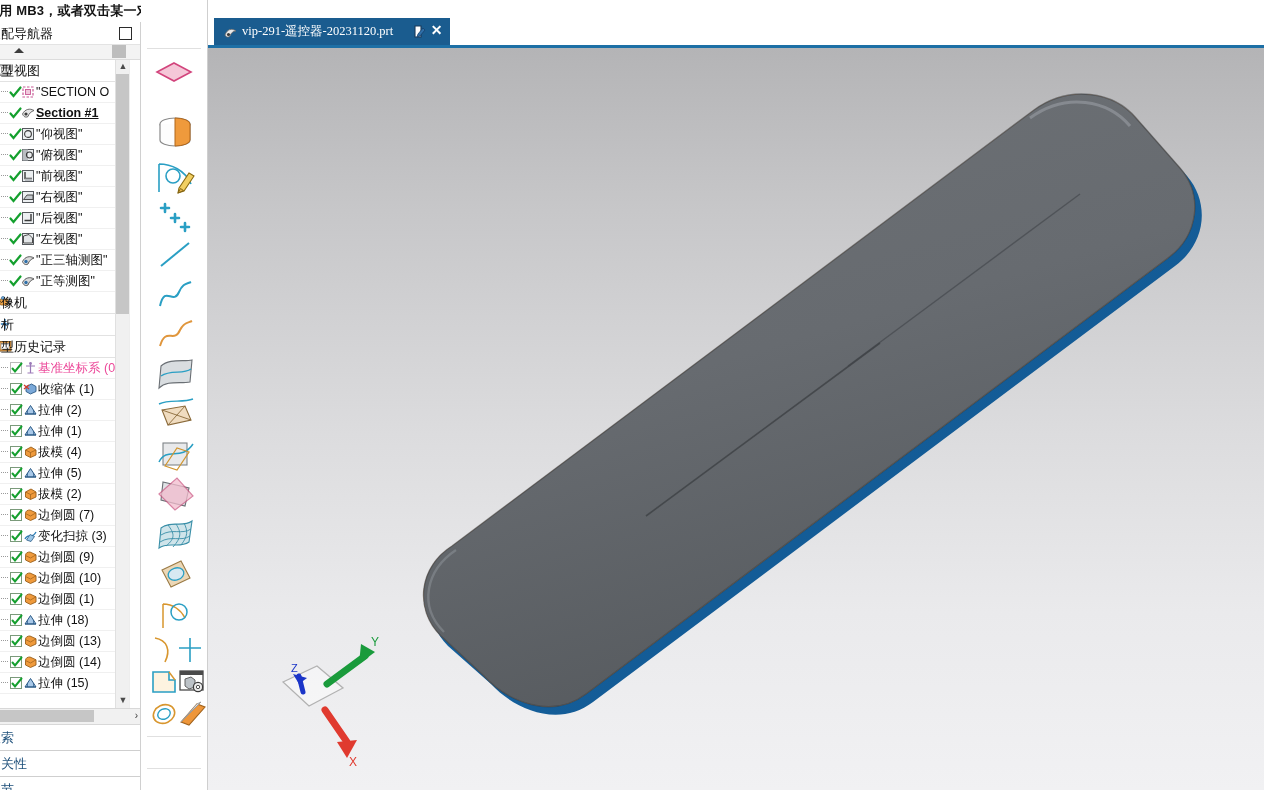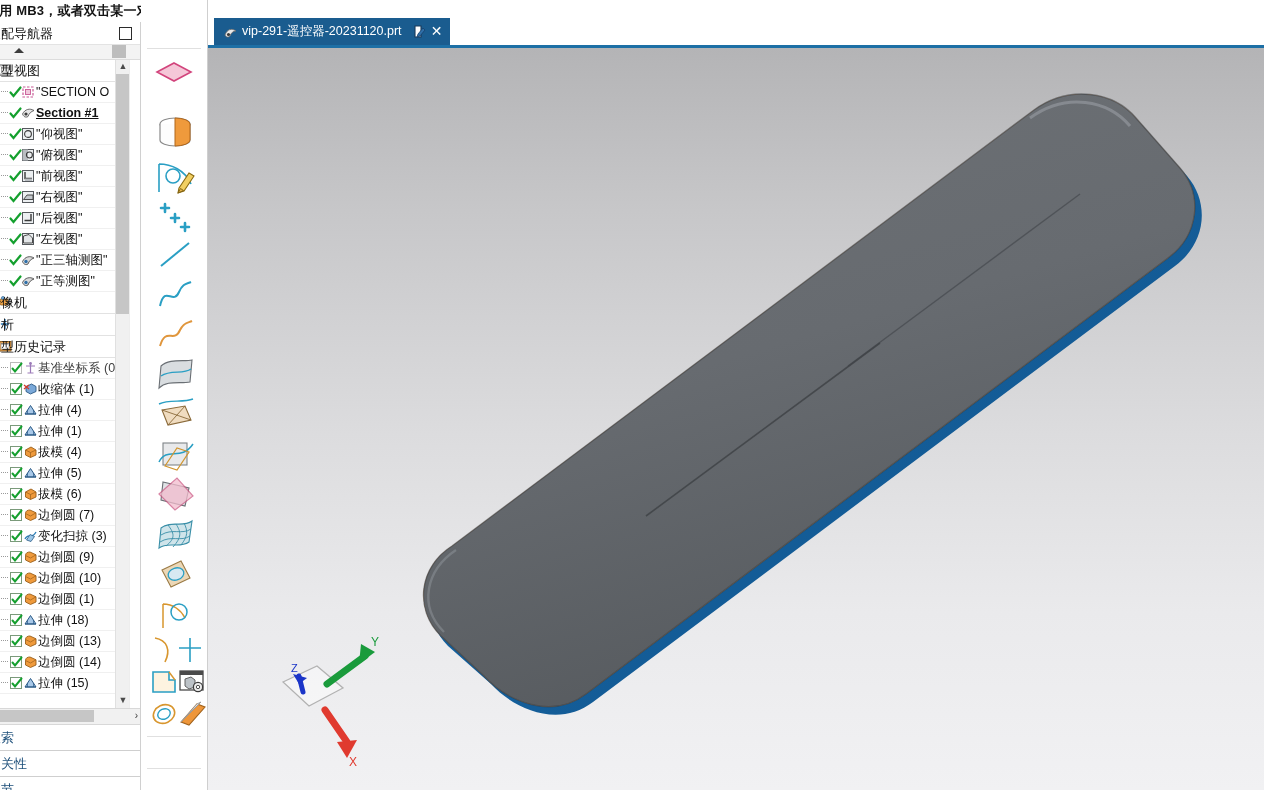--- a/index.html
+++ b/index.html
@@ -102,21 +102,21 @@
   }
   .cbox.dim{border-color:#b9b9b9;}
   .cbox svg{position:absolute;left:0;top:-1px;}
 
   
   .ico{position:absolute;top:3px;width:15px;height:14px;}
   .row.view .ico{left:21px;}
   .row.feat .ico{left:23px;}
 
   .row .lbl.bold{font-weight:bold;text-decoration:underline;}
-  .row .lbl.dim{color:#404040;}
+  .row .lbl.dim{color:#ec4899;}
 
   .hdr-row{
     position:relative;height:21px;line-height:21px;
     border-bottom:1px solid #e2e2e2;background:#fff;white-space:nowrap;
   }
   .hdr-row .lbl{position:absolute;left:-12px;top:0;font-size:13px;color:#111;}
   .hdr-row .ico{left:-2px;top:3px;}
 
   
   .hscroll{
@@ -149,21 +149,21 @@
   .work{
     position:absolute;left:208px;top:0;width:1056px;height:790px;background:#ffffff;
   }
   .tabbar{
     position:relative;height:46px;background:#ffffff;
   }
   .tab{
     position:absolute;top:18px;height:27px;box-sizing:border-box;
     white-space:nowrap;font-size:12.5px;line-height:27px;
   }
-  .tab.active{background:#1a5c8f;color:#ffffff;}
+  .tab.active{background:#1a5c8f;color:#ffffff;font-family:Liberation Serif, serif;}
   .tab.inactive{background:#ffffff;color:#121212;}
   .tab .t-ico{position:absolute;left:9px;top:6px;width:15px;height:15px;}
   .tab .t-label{position:absolute;left:28px;top:0;}
   .tab .t-edit{position:absolute;top:5px;width:13px;height:16px;}
   .tab .t-close{position:absolute;top:5px;width:13px;height:16px;
     font-size:14px;line-height:16px;text-align:center;font-weight:bold;}
   .tab-underline{position:absolute;left:0;top:45px;width:1056px;height:3px;background:#1d6fa5;}
 
   .viewport{
     position:absolute;left:0;top:48px;width:1056px;height:742px;
@@ -404,21 +404,21 @@
             <span class="cbox">
               <svg width="12" height="13" viewBox="0 0 12 13">
                 <path d="M1.5 6.5 L4 9.5 L10.5 1.5" fill="none" stroke="#14a02e" stroke-width="2" stroke-linecap="round"></path>
               </svg>
             </span>
             <span class="ico"><svg width="15" height="14" viewBox="0 0 15 14">
                 <path d="M2 11 L7.5 2.5 L13 11 Z" fill="#a8c8e8" stroke="#2a5a86" stroke-width="1"></path>
                 <path d="M2 11 L13 11" stroke="#2a5a86" stroke-width="1"></path>
                 <path d="M4.5 11 L4.5 7 M10.5 11 L10.5 7" stroke="#2a5a86" stroke-width=".7"></path>
               </svg></span>
-            <span class="lbl">拉伸 (4)</span>
+            <span class="lbl">拉伸 (2)</span>
           </div>
           <div class="row feat">
             <span class="dots"></span>
             <span class="cbox">
               <svg width="12" height="13" viewBox="0 0 12 13">
                 <path d="M1.5 6.5 L4 9.5 L10.5 1.5" fill="none" stroke="#14a02e" stroke-width="2" stroke-linecap="round"></path>
               </svg>
             </span>
             <span class="ico"><svg width="15" height="14" viewBox="0 0 15 14">
                 <path d="M2 11 L7.5 2.5 L13 11 Z" fill="#a8c8e8" stroke="#2a5a86" stroke-width="1"></path>
@@ -458,21 +458,21 @@
             <span class="dots"></span>
             <span class="cbox">
               <svg width="12" height="13" viewBox="0 0 12 13">
                 <path d="M1.5 6.5 L4 9.5 L10.5 1.5" fill="none" stroke="#14a02e" stroke-width="2" stroke-linecap="round"></path>
               </svg>
             </span>
             <span class="ico"><svg width="15" height="14" viewBox="0 0 15 14">
                 <path d="M2.5 5 L8 2 L13 5 L13 10 L7.5 12.5 L2.5 10 Z" fill="#ef9a3c" stroke="#9a5f1a" stroke-width=".9"></path>
                 <path d="M2.5 5 L7.5 7.5 L13 5 M7.5 7.5 L7.5 12.5" stroke="#9a5f1a" stroke-width=".7" fill="none"></path>
               </svg></span>
-            <span class="lbl">拔模 (6)</span>
+            <span class="lbl">拔模 (2)</span>
           </div>
           <div class="row feat">
             <span class="dots"></span>
             <span class="cbox">
               <svg width="12" height="13" viewBox="0 0 12 13">
                 <path d="M1.5 6.5 L4 9.5 L10.5 1.5" fill="none" stroke="#14a02e" stroke-width="2" stroke-linecap="round"></path>
               </svg>
             </span>
             <span class="ico"><svg width="15" height="14" viewBox="0 0 15 14">
                 <path d="M2.5 5.5 C2.5 3 4.5 2 7 2 L13 4.8 L13 10 L7.5 12.5 L2.5 10 Z" fill="#ef9a3c" stroke="#9a5f1a" stroke-width=".9"></path>

